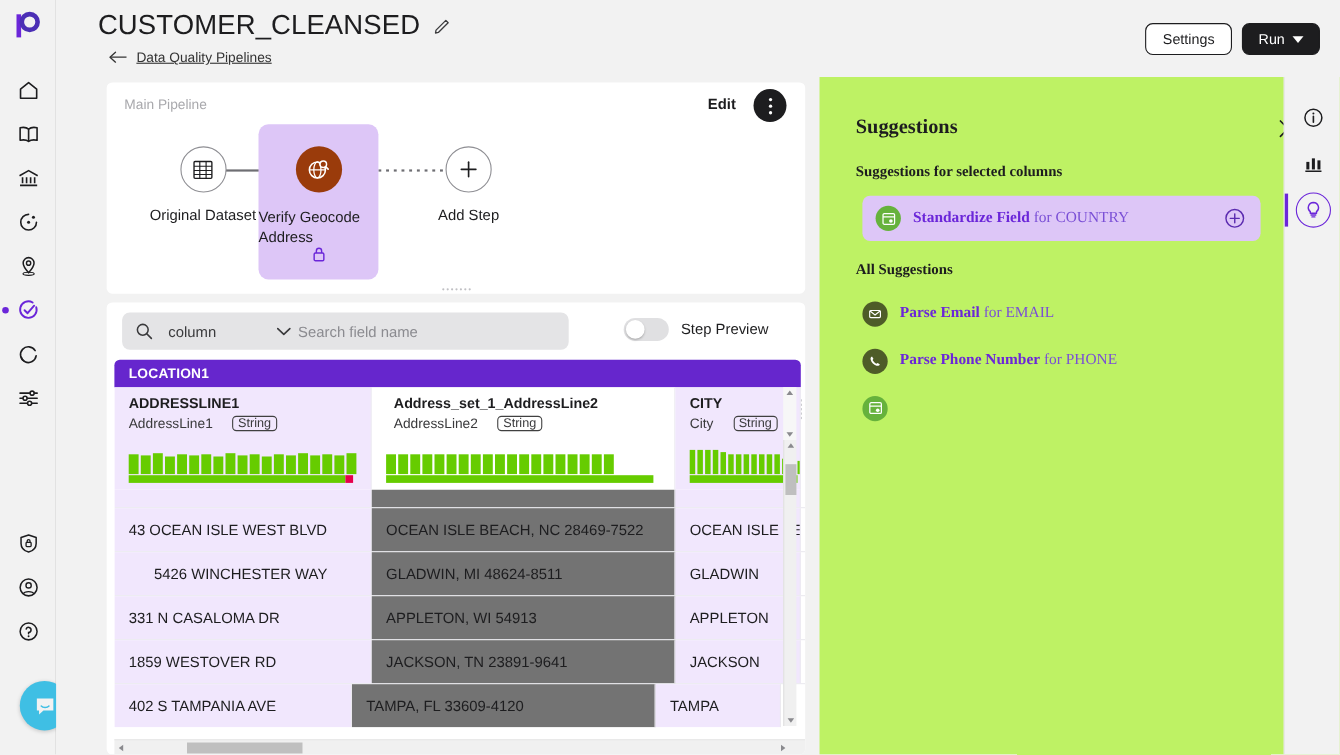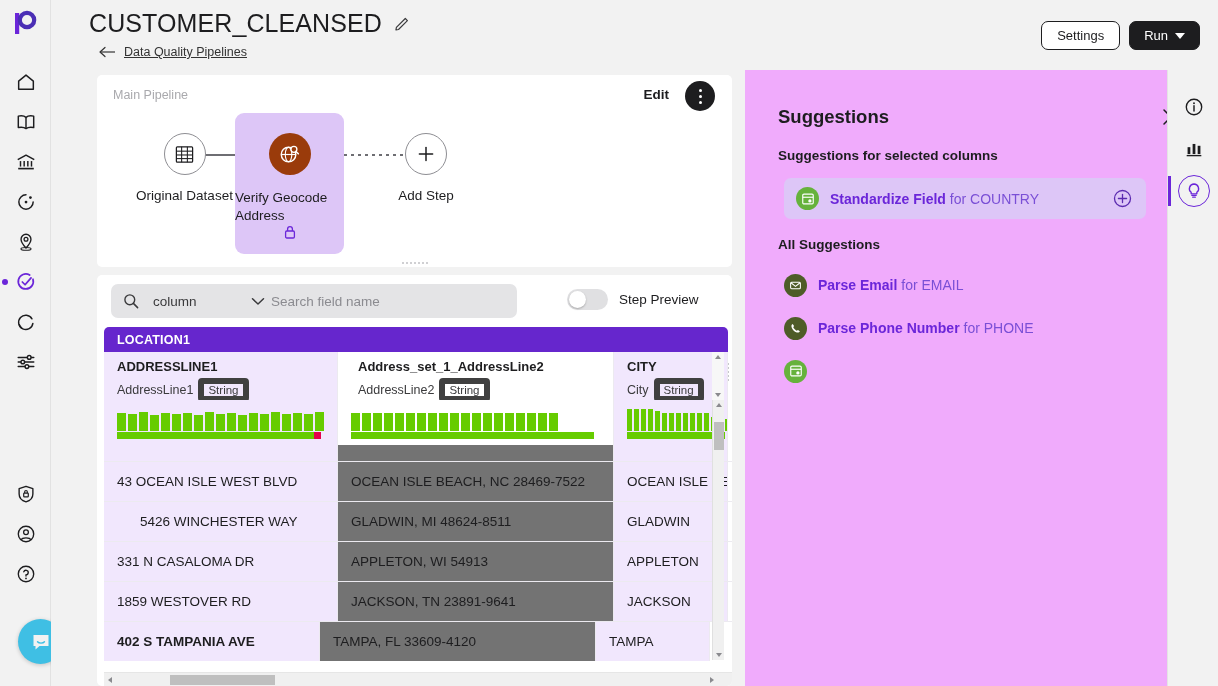--- a/index.html
+++ b/index.html
@@ -146,21 +146,21 @@
   }
   .grid-body { position: absolute; left: 7px; top: 77px; right: 0; bottom: 0; overflow: hidden; }
   .col-head-row { display: flex; height: 48px; }
   .col-head {
     padding: 7px 0 0 13px; border-right: 1px solid #eceaf0;
     background: #f1e7fd;
   }
   .col-head.unsel { background: #fff; }
   .col-name { font-size: 13px; font-weight: bold; color: #1d1d1f; white-space: nowrap; }
   .col-sub { margin-top: 4px; font-size: 12.5px; color: #3a3a3c; display: flex; align-items: center; gap: 5px; white-space: nowrap; }
-  .type-pill { border: 6px solid #404040; border-radius: 4px; padding: 0 4px; font-size: 11.5px; color: #3a3a3c; }
+  .type-pill { border: 1px solid #404040; border-radius: 4px; padding: 0 4px; font-size: 11.5px; color: #3a3a3c; margin-left: 13px; }
 
   .hist-row { display: flex; height: 45px; }
   .hist-cell { border-right: 1px solid #eceaf0; background: #f1e7fd; position: relative; overflow: hidden; }
   .hist-cell.unsel { background: #fff; }
   .bars { position: absolute; left: 13px; bottom: 14px; display: flex; align-items: flex-end; gap: 2px; height: 22px; }
   .bars i { display: block; background: #66cc00; width: 9px; }
   .qbar { position: absolute; left: 13px; bottom: 6px; height: 7px; display: flex; }
   .qbar .good { background: #66cc00; height: 7px; }
   .qbar .bad { background: #e6004c; height: 7px; }
 
@@ -194,21 +194,22 @@
   .harrow-l, .harrow-r { position: absolute; top: 4px; width: 0; height: 0; border-top: 3px solid transparent; border-bottom: 3px solid transparent; }
   .harrow-l { left: 4px; border-right: 4px solid #8a8a8e; }
   .harrow-r { right: 18px; border-left: 4px solid #8a8a8e; }
 
   .gridhandle { position: absolute; right: 2px; top: 88px; display: grid; grid-template-columns: repeat(2, 3px); gap: 2px; }
   .gridhandle i { width: 2px; height: 2px; background: #c7c7cc; display: block; }
 
   
   .sugg-panel {
     position: absolute; left: 694px; top: 0; width: 473px; bottom: 0;
-    background: #f0abfc;
+    background: #bef264;
+    font-family: Liberation Serif, serif;
   }
   .sugg-title { position: absolute; left: 33px; top: 36px; font-size: 18.5px; font-weight: bold; color: #1d1d1f; }
   .sugg-close { position: absolute; right: 38px; top: 38px; width: 18px; height: 18px; cursor: pointer; }
   .sugg-sub { position: absolute; left: 33px; top: 78px; font-size: 13.5px; font-weight: bold; color: #1d1d1f; }
   .sugg-sub2 { position: absolute; left: 33px; top: 167px; font-size: 13.5px; font-weight: bold; color: #1d1d1f; }
   .sugg-highlight {
     position: absolute; left: 39px; top: 108px; width: 362px; height: 41px;
     background: #ddc6f7; border-radius: 7px; display: flex; align-items: center;
     padding: 0 12px; cursor: pointer;
   }
@@ -609,21 +610,21 @@
               <div class="cell" style="width: 234px;">331 N CASALOMA DR</div>
               <div class="cell unsel" style="width: 276px;">APPLETON, WI 54913</div>
               <div class="cell" style="width: 114px;">APPLETON</div>
             </div>
             <div class="data-row">
               <div class="cell" style="width: 234px;">1859 WESTOVER RD</div>
               <div class="cell unsel" style="width: 276px;">JACKSON, TN 23891-9641</div>
               <div class="cell" style="width: 114px;">JACKSON</div>
             </div>
             <div class="data-row">
-              <div class="cell" style="width: 216px; font-weight: bold;">402 S TAMPANIA AVE</div>
+              <div class="cell" style="width: 216px;">402 S TAMPANIA AVE</div>
               <div class="cell unsel" style="width: 276px;">TAMPA, FL 33609-4120</div>
               <div class="cell" style="width: 114px;">TAMPA</div>
             </div>
           </div>
       </div>
 
       <div class="vscroll-mini">
         <span class="arrow-up"></span>
           <span class="arrow-dn"></span>
       </div>

